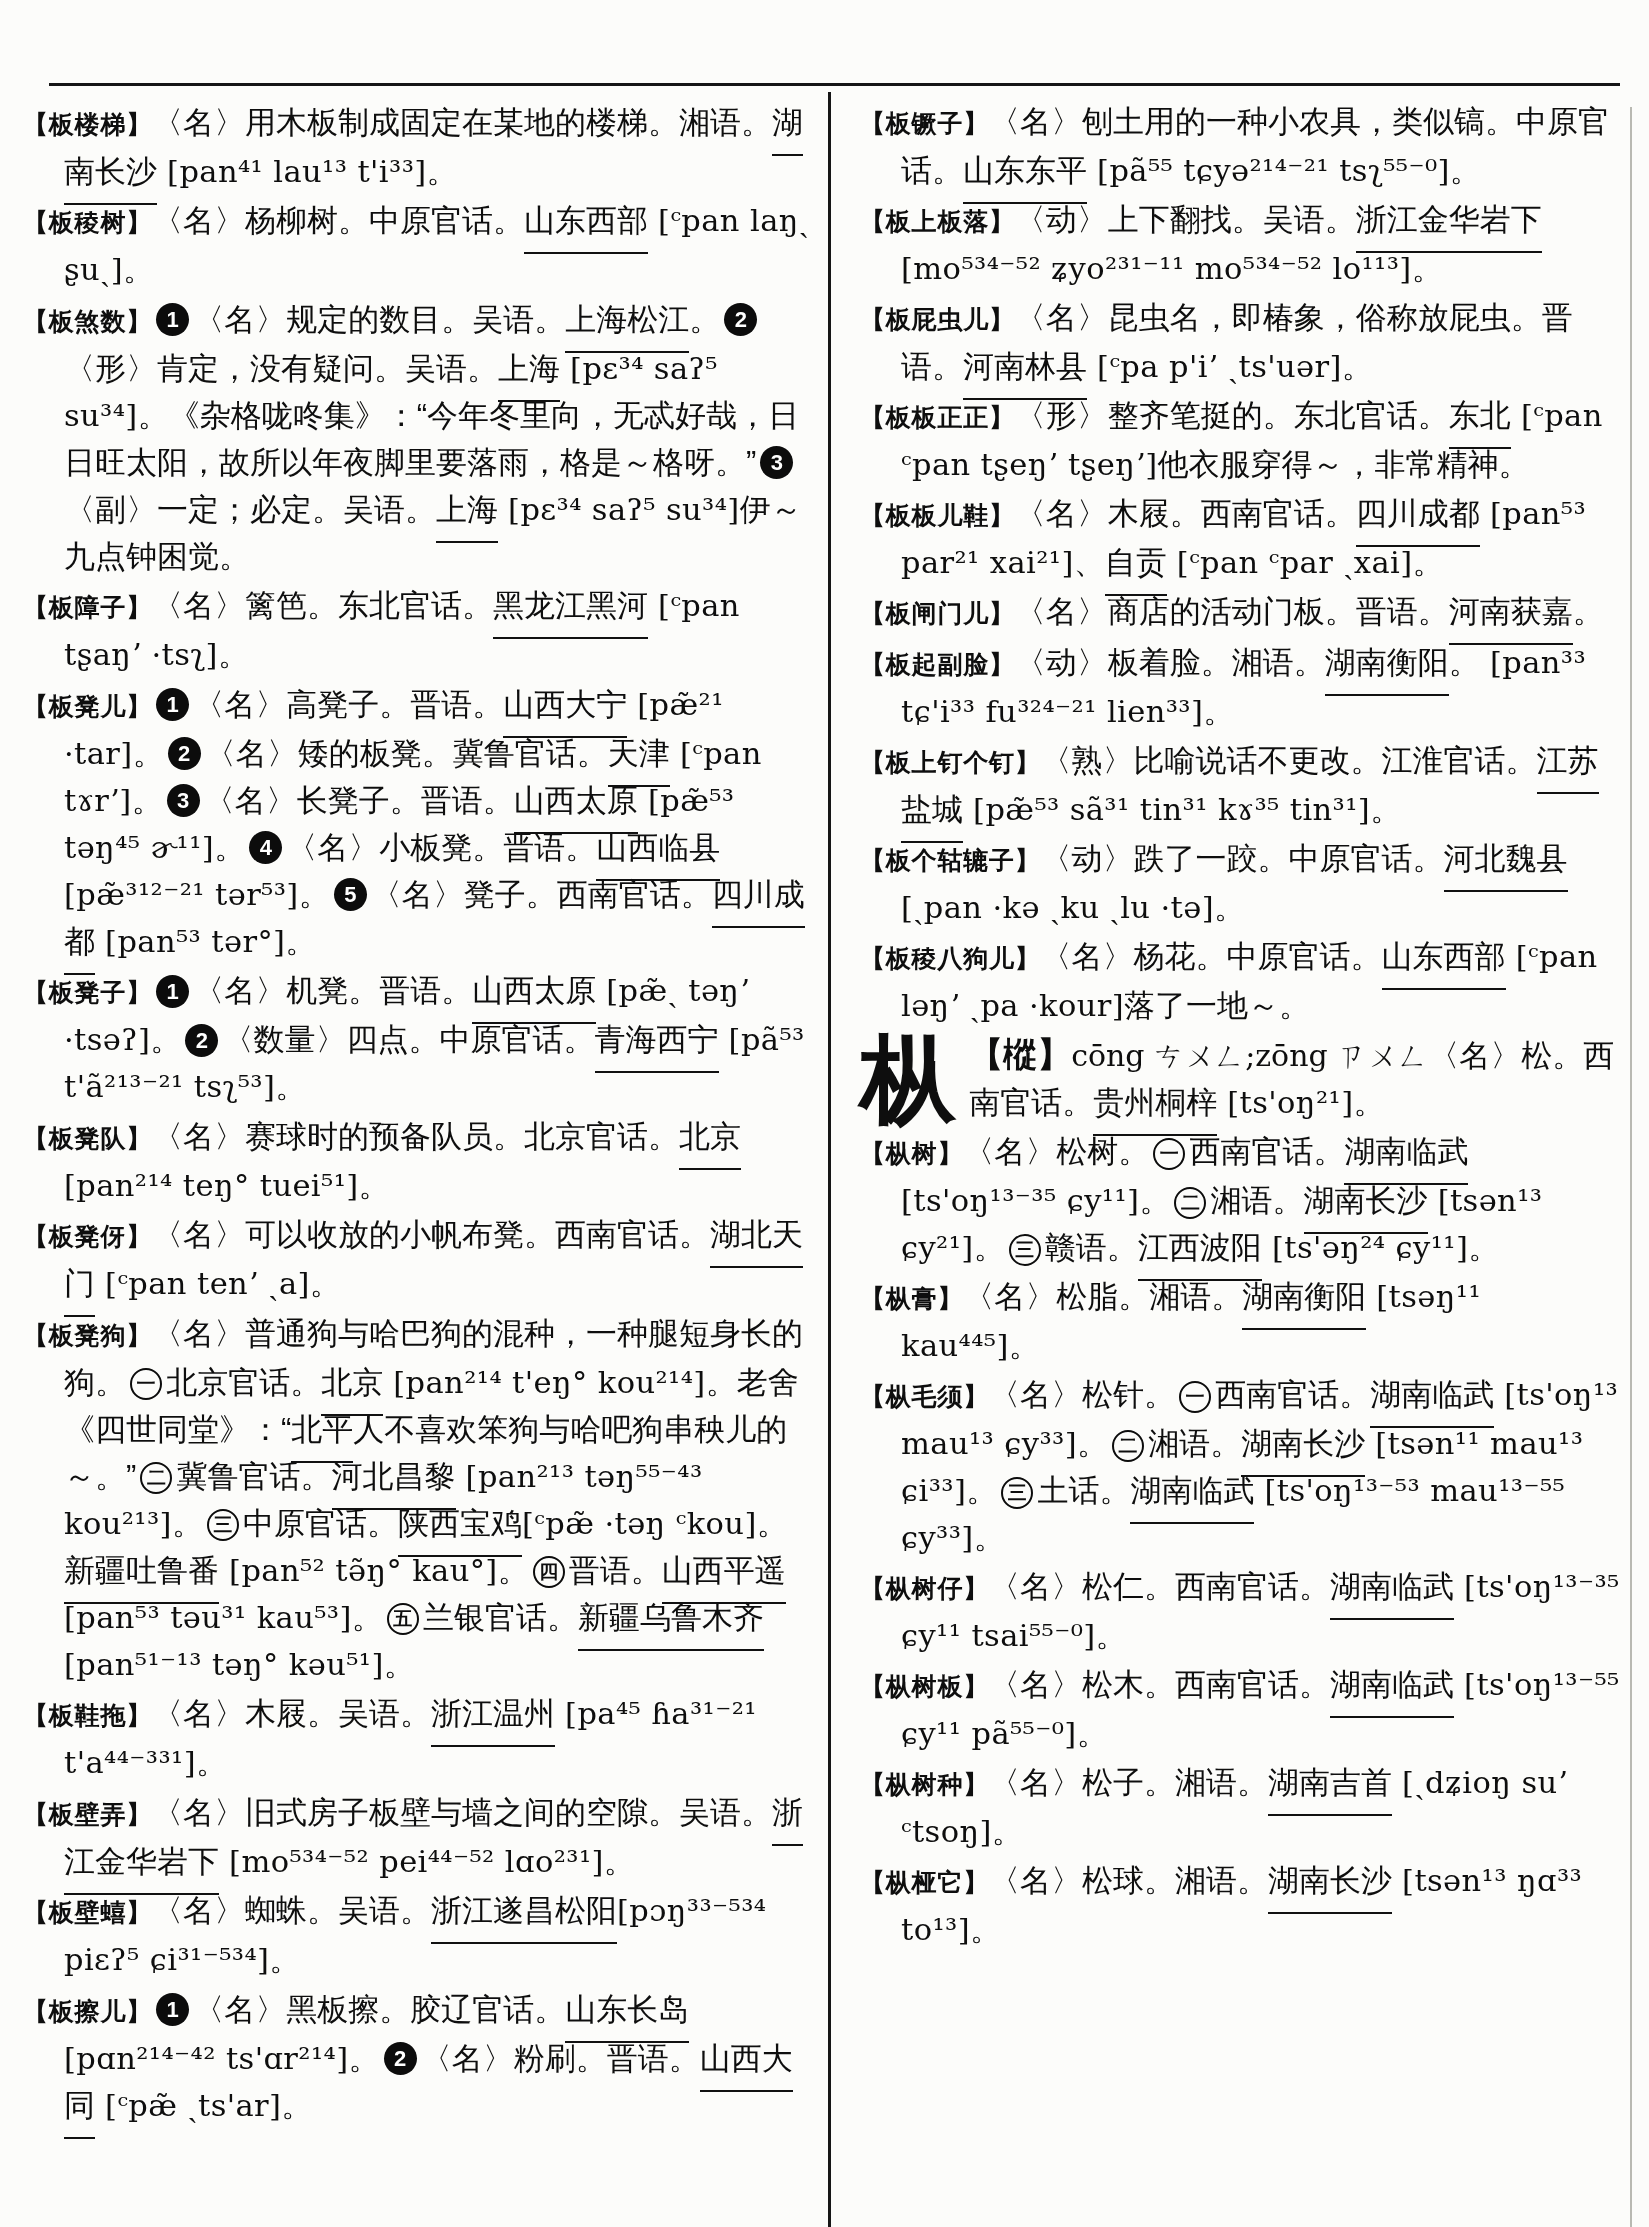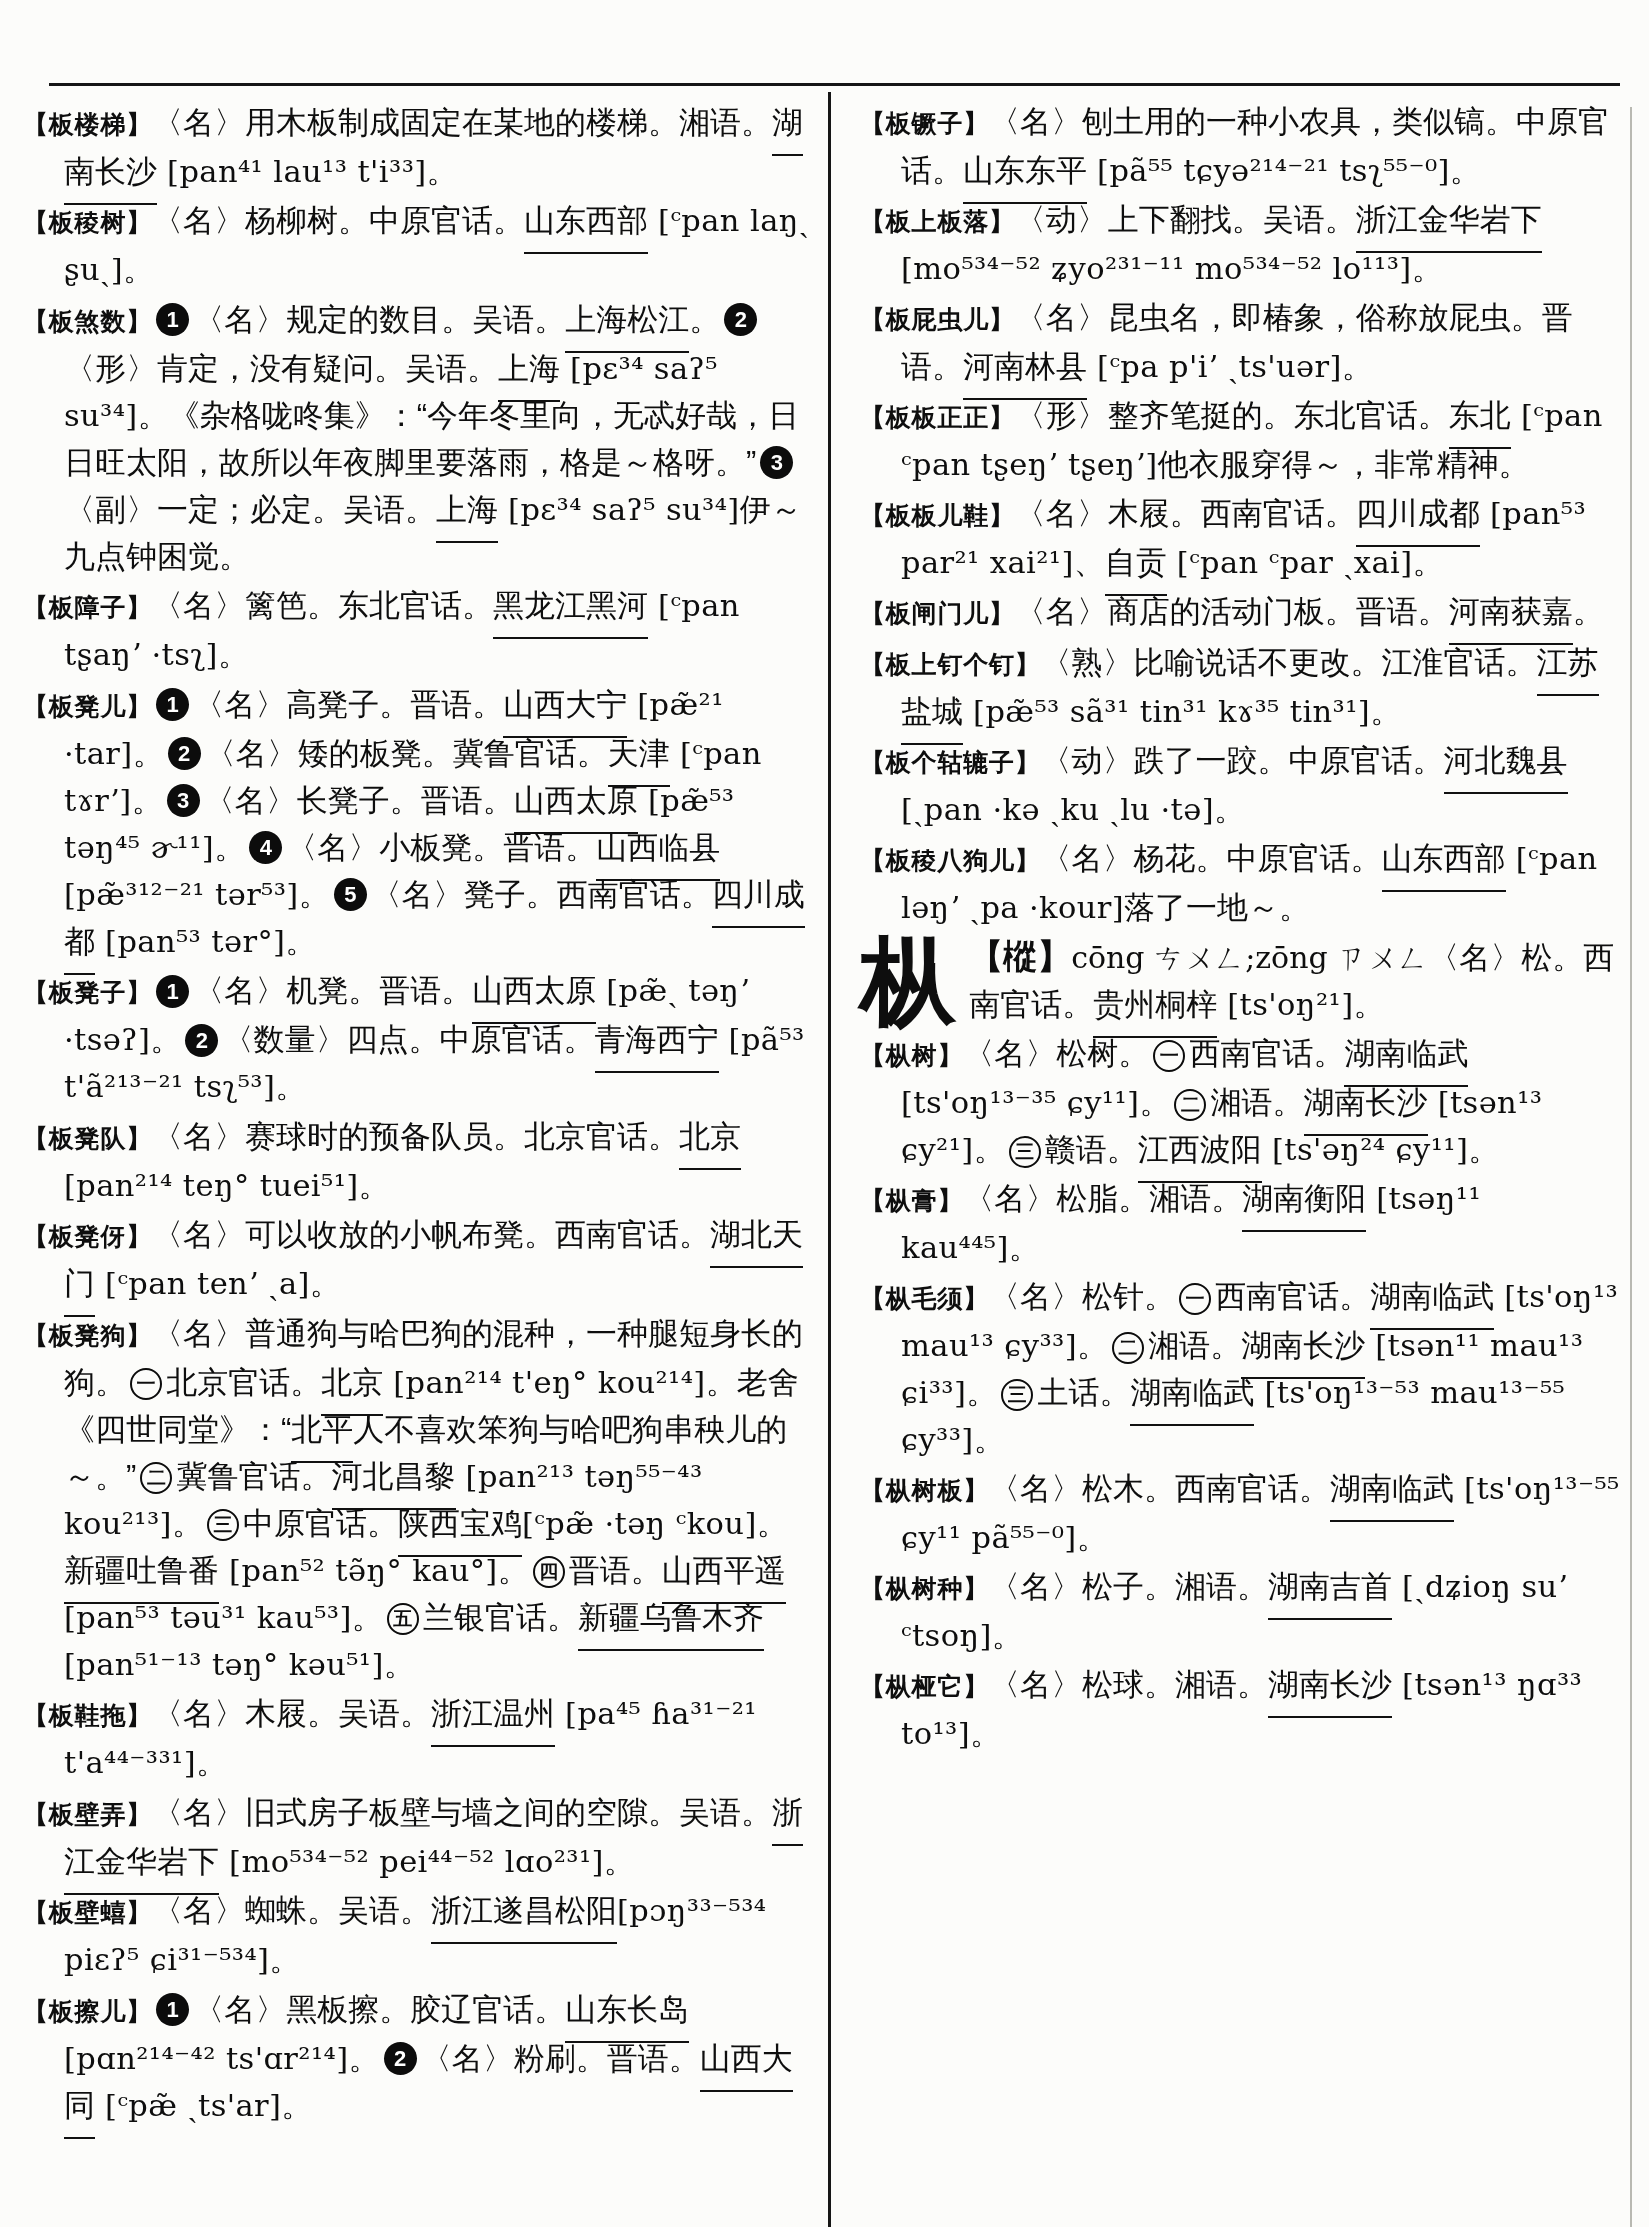--- a/index.html
+++ b/index.html
@@ -58,25 +58,27 @@
       <div class="entry"><span class="run-head">【板壁蟢】</span><span class="run-txt">〈名〉蜘蛛。吴语。</span><span class="run-pl">浙江遂昌松阳</span><span class="run-ipa">[pɔŋ³³⁻⁵³⁴ piɛʔ⁵ ɕi³¹⁻⁵³⁴]</span><span class="run-txt">。</span></div>
       <div class="entry"><span class="run-head">【板擦儿】</span><span class="cnum">1</span><span class="run-txt">〈名〉黑板擦。胶辽官话。</span><span class="run-pl">山东长岛</span><span class="run-ipa"> [pɑn²¹⁴⁻⁴² ts'ɑr²¹⁴]</span><span class="run-txt">。</span><span class="cnum">2</span><span class="run-txt">〈名〉粉刷。晋语。</span><span class="run-pl">山西大同</span><span class="run-ipa"> [ᶜpæ̃ ˏts'ar]</span><span class="run-txt">。</span></div>
     </div>
   <div class="col col-right" id="col-right">
       <div class="entry"><span class="run-head">【板镢子】</span><span class="run-txt">〈名〉刨土用的一种小农具，类似镐。中原官话。</span><span class="run-pl">山东东平</span><span class="run-ipa"> [pã⁵⁵ tɕyə²¹⁴⁻²¹ tsʅ⁵⁵⁻⁰]</span><span class="run-txt">。</span></div>
       <div class="entry"><span class="run-head">【板上板落】</span><span class="run-txt">〈动〉上下翻找。吴语。</span><span class="run-pl">浙江金华岩下</span><span class="run-ipa"> [mo⁵³⁴⁻⁵² ʑyo²³¹⁻¹¹ mo⁵³⁴⁻⁵² lo¹¹³]</span><span class="run-txt">。</span></div>
       <div class="entry"><span class="run-head">【板屁虫儿】</span><span class="run-txt">〈名〉昆虫名，即椿象，俗称放屁虫。晋语。</span><span class="run-pl">河南林县</span><span class="run-ipa"> [ᶜpa p'iʼ ˏts'uər]</span><span class="run-txt">。</span></div>
       <div class="entry"><span class="run-head">【板板正正】</span><span class="run-txt">〈形〉整齐笔挺的。东北官话。</span><span class="run-pl">东北</span><span class="run-ipa"> [ᶜpan ᶜpan tʂeŋʼ tʂeŋʼ]</span><span class="run-txt">他衣服穿得～，非常精神。</span></div>
       <div class="entry"><span class="run-head">【板板儿鞋】</span><span class="run-txt">〈名〉木屐。西南官话。</span><span class="run-pl">四川成都</span><span class="run-ipa"> [pan⁵³ par²¹ xai²¹]</span><span class="run-txt">、</span><span class="run-pl">自贡</span><span class="run-ipa"> [ᶜpan ᶜpar ˏxai]</span><span class="run-txt">。</span></div>
       <div class="entry"><span class="run-head">【板闸门儿】</span><span class="run-txt">〈名〉商店的活动门板。晋语。</span><span class="run-pl">河南获嘉</span><span class="run-txt">。</span></div>
+      <div class="entry"><span class="run-head">【板起副脸】</span><span class="run-txt">〈动〉板着脸。湘语。</span><span class="run-pl">湖南衡阳</span><span class="run-txt">。</span><span class="run-ipa"> [pan³³ tɕ'i³³ fu³²⁴⁻²¹ lien³³]</span><span class="run-txt">。</span></div>
       <div class="entry"><span class="run-head">【板上钉个钉】</span><span class="run-txt">〈熟〉比喻说话不更改。江淮官话。</span><span class="run-pl">江苏盐城</span><span class="run-ipa"> [pæ̃⁵³ sã³¹ tin³¹ kɤ³⁵ tin³¹]</span><span class="run-txt">。</span></div>
       <div class="entry"><span class="run-head">【板个轱辘子】</span><span class="run-txt">〈动〉跌了一跤。中原官话。</span><span class="run-pl">河北魏县</span><span class="run-ipa"> [ˏpan ·kə ˏku ˏlu ·tə]</span><span class="run-txt">。</span></div>
       <div class="entry"><span class="run-head">【板稜八狗儿】</span><span class="run-txt">〈名〉杨花。中原官话。</span><span class="run-pl">山东西部</span><span class="run-ipa"> [ᶜpan ləŋʼ ˏpa ·kour]</span><span class="run-txt">落了一地～。</span></div>
       <div class="entry big-entry"><span class="run-big">枞</span><span class="run-trad">【樅】</span><span class="run-py">cōng ㄘㄨㄥ;zōng ㄗㄨㄥ</span><span class="run-txt">〈名〉松。西南官话。</span><span class="run-pl">贵州桐梓</span><span class="run-ipa"> [ts'oŋ²¹]</span><span class="run-txt">。</span></div>
       <div class="entry"><span class="run-head">【枞树】</span><span class="run-txt">〈名〉松树。</span><span class="znum">一</span><span class="run-txt">西南官话。</span><span class="run-pl">湖南临武</span><span class="run-ipa"> [ts'oŋ¹³⁻³⁵ ɕy¹¹]</span><span class="run-txt">。</span><span class="znum">二</span><span class="run-txt">湘语。</span><span class="run-pl">湖南长沙</span><span class="run-ipa"> [tsən¹³ ɕy²¹]</span><span class="run-txt">。</span><span class="znum">三</span><span class="run-txt">赣语。</span><span class="run-pl">江西波阳</span><span class="run-ipa"> [ts'əŋ²⁴ ɕy¹¹]</span><span class="run-txt">。</span></div>
       <div class="entry"><span class="run-head">【枞膏】</span><span class="run-txt">〈名〉松脂。湘语。</span><span class="run-pl">湖南衡阳</span><span class="run-ipa"> [tsəŋ¹¹ kau⁴⁴⁵]</span><span class="run-txt">。</span></div>
       <div class="entry"><span class="run-head">【枞毛须】</span><span class="run-txt">〈名〉松针。</span><span class="znum">一</span><span class="run-txt">西南官话。</span><span class="run-pl">湖南临武</span><span class="run-ipa"> [ts'oŋ¹³ mau¹³ ɕy³³]</span><span class="run-txt">。</span><span class="znum">二</span><span class="run-txt">湘语。</span><span class="run-pl">湖南长沙</span><span class="run-ipa"> [tsən¹¹ mau¹³ ɕi³³]</span><span class="run-txt">。</span><span class="znum">三</span><span class="run-txt">土话。</span><span class="run-pl">湖南临武</span><span class="run-ipa"> [ts'oŋ¹³⁻⁵³ mau¹³⁻⁵⁵ ɕy³³]</span><span class="run-txt">。</span></div>
+      <div class="entry"><span class="run-head">【枞树仔】</span><span class="run-txt">〈名〉松仁。西南官话。</span><span class="run-pl">湖南临武</span><span class="run-ipa"> [ts'oŋ¹³⁻³⁵ ɕy¹¹ tsai⁵⁵⁻⁰]</span><span class="run-txt">。</span></div>
       <div class="entry"><span class="run-head">【枞树板】</span><span class="run-txt">〈名〉松木。西南官话。</span><span class="run-pl">湖南临武</span><span class="run-ipa"> [ts'oŋ¹³⁻⁵⁵ ɕy¹¹ pã⁵⁵⁻⁰]</span><span class="run-txt">。</span></div>
       <div class="entry"><span class="run-head">【枞树种】</span><span class="run-txt">〈名〉松子。湘语。</span><span class="run-pl">湖南吉首</span><span class="run-ipa"> [ˏdʑioŋ suʼ ᶜtsoŋ]</span><span class="run-txt">。</span></div>
       <div class="entry"><span class="run-head">【枞桠它】</span><span class="run-txt">〈名〉松球。湘语。</span><span class="run-pl">湖南长沙</span><span class="run-ipa"> [tsən¹³ ŋɑ³³ to¹³]</span><span class="run-txt">。</span></div>
     </div>
 </div>
 
 
 </body></html>

